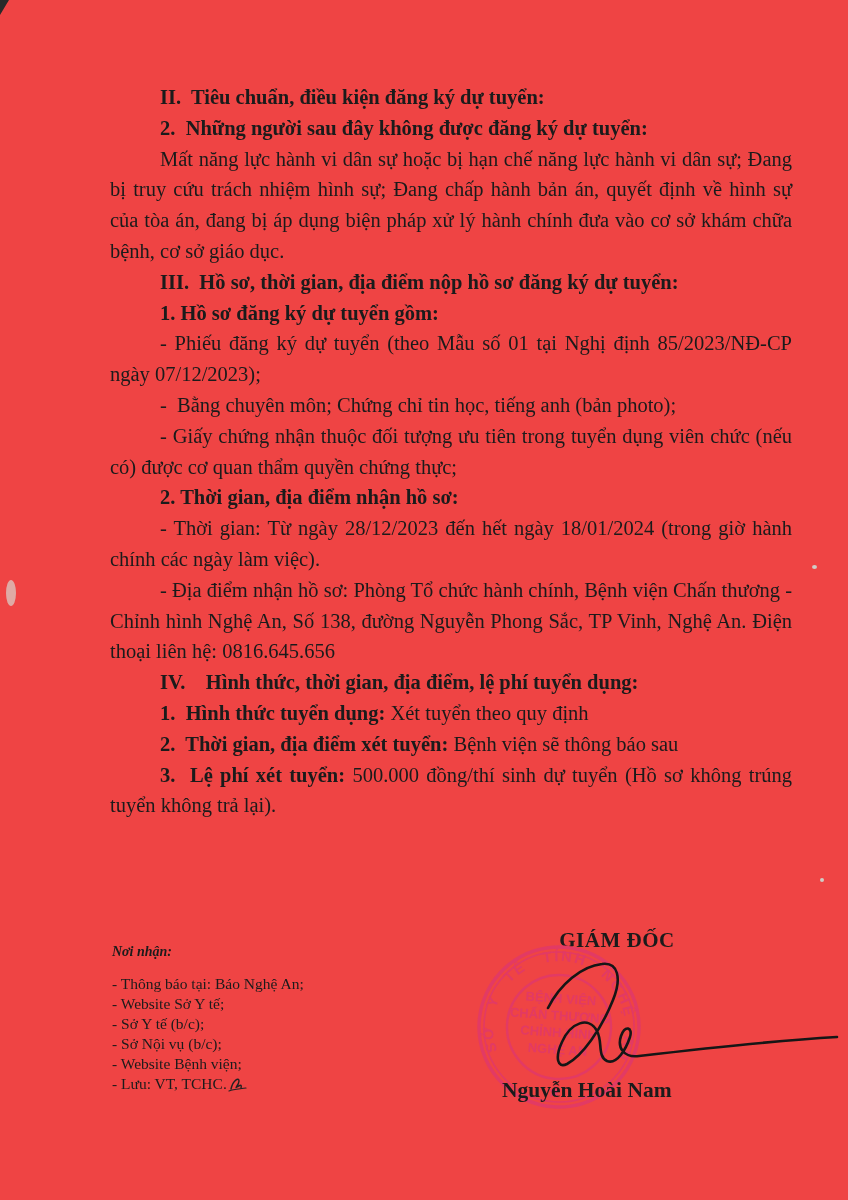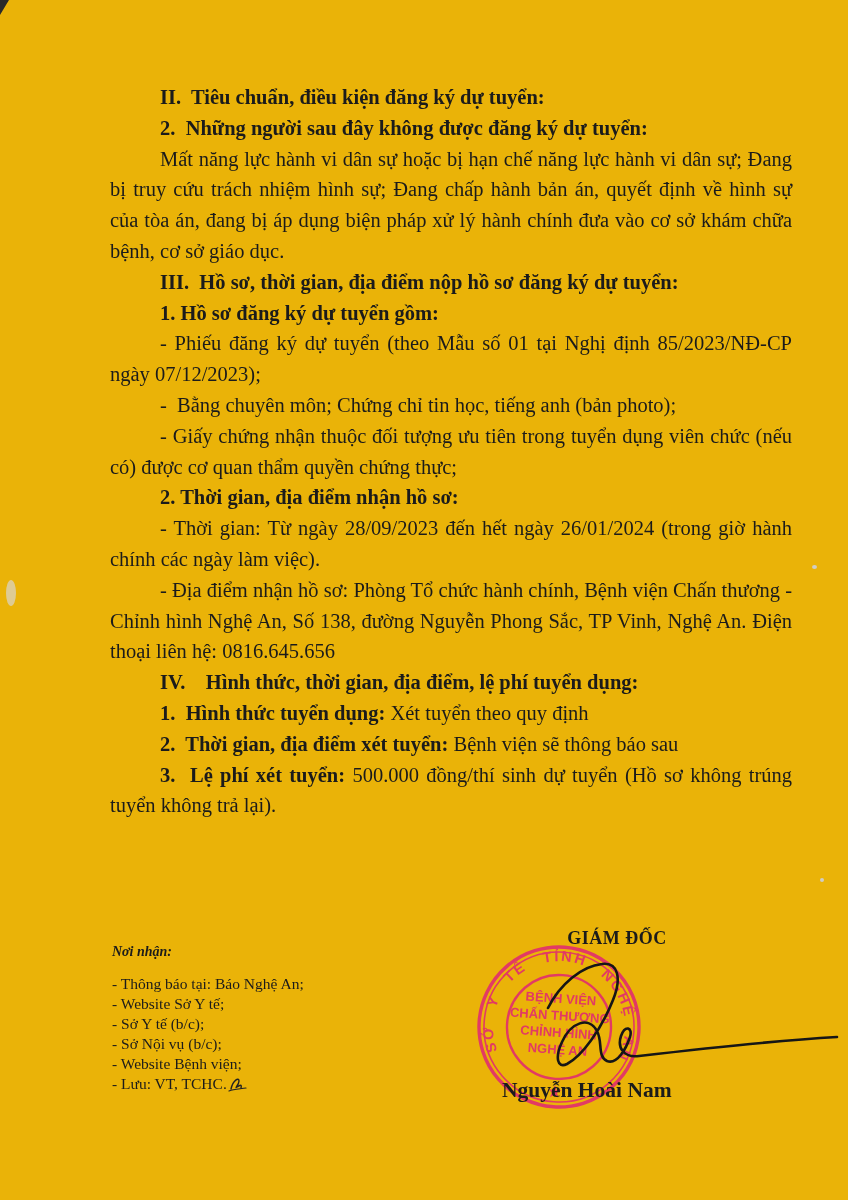--- a/index.html
+++ b/index.html
@@ -1,18 +1,18 @@
 <!DOCTYPE html>
 <html><head>
 <meta charset="utf-8">
 <style>
   html,body { margin:0; padding:0; background:#e9e9e9; }
   .page {
     position:relative; width:848px; height:1200px;
-    background:#eab308; overflow:hidden;
+    background:#ef4444; overflow:hidden;
     font-family:"Liberation Serif", serif; color:#1b1b1b;
   }
   .corner-mark {
     position:absolute; left:0; top:0; width:9px; height:15px;
     background:#2a2a2a;
     clip-path:polygon(0 0, 100% 0, 55% 45%, 0 100%);
   }
   .edge-smudge {
     position:absolute; left:6px; top:580px; width:10px; height:26px;
     background:#d8d5cf; border-radius:50%; opacity:.7;
@@ -26,21 +26,21 @@
   .h { font-weight:bold; }
   .lead-bold { font-weight:bold; }
   .recipients {
     position:absolute; left:112px; top:942px;
     font-size:15.5px; line-height:20px; text-align:left;
   }
   .recipients-title { font-weight:bold; font-style:italic; font-size:14px; margin-bottom:12px; }
   .initial-mark { display:inline-block; vertical-align:-3px; margin-left:1px; }
   .director-title {
     position:absolute; left:512px; top:928px; width:210px;
-    text-align:center; font-weight:bold; font-size:18px; letter-spacing:.5px;
+    text-align:center; font-weight:bold; font-size:21px; letter-spacing:.5px;
   }
   .signer-name {
     position:absolute; left:502px; top:1078px; width:230px;
     text-align:left; font-weight:bold; font-size:21.5px;
   }
   .stamp-svg { position:absolute; left:468px; top:936px; transform:rotate(4deg); }
   .stamp-svg text, .stamp-svg textPath {
     font-family:"Liberation Sans", sans-serif; font-weight:bold;
   }
   .signature-svg { position:absolute; left:500px; top:950px; }
@@ -57,21 +57,21 @@
   <main class="doc">
     <p class="h">II.&nbsp; Tiêu chuẩn, điều kiện đăng ký dự tuyển:</p>
     <p class="h">2.&nbsp; Những người sau đây không được đăng ký dự tuyển:</p>
     <p>Mất năng lực hành vi dân sự hoặc bị hạn chế năng lực hành vi dân sự; Đang bị truy cứu trách nhiệm hình sự; Đang chấp hành bản án, quyết định về hình sự của tòa án, đang bị áp dụng biện pháp xử lý hành chính đưa vào cơ sở khám chữa bệnh, cơ sở giáo dục.</p>
     <p class="h">III.&nbsp; Hồ sơ, thời gian, địa điểm nộp hồ sơ đăng ký dự tuyển:</p>
     <p class="h">1. Hồ sơ đăng ký dự tuyển gồm:</p>
     <p>- Phiếu đăng ký dự tuyển (theo Mẫu số 01 tại Nghị định 85/2023/NĐ-CP ngày 07/12/2023);</p>
     <p>-&nbsp; Bằng chuyên môn; Chứng chỉ tin học, tiếng anh (bản photo);</p>
     <p>- Giấy chứng nhận thuộc đối tượng ưu tiên trong tuyển dụng viên chức (nếu có) được cơ quan thẩm quyền chứng thực;</p>
     <p class="h">2. Thời gian, địa điểm nhận hồ sơ:</p>
-    <p>- Thời gian: Từ ngày 28/09/2023 đến hết ngày 26/01/2024 (trong giờ hành chính các ngày làm việc).</p>
+    <p>- Thời gian: Từ ngày 28/12/2023 đến hết ngày 18/01/2024 (trong giờ hành chính các ngày làm việc).</p>
     <p>- Địa điểm nhận hồ sơ: Phòng Tổ chức hành chính, Bệnh viện Chấn thương - Chỉnh hình Nghệ An, Số 138, đường Nguyễn Phong Sắc, TP Vinh, Nghệ An. Điện thoại liên hệ: 0816.645.656</p>
     <p class="h">IV.&nbsp;&nbsp;&nbsp; Hình thức, thời gian, địa điểm, lệ phí tuyển dụng:</p>
     <p><span class="lead-bold">1.&nbsp; Hình thức tuyển dụng:</span><span> Xét tuyển theo quy định</span></p>
     <p><span class="lead-bold">2.&nbsp; Thời gian, địa điểm xét tuyển:</span><span> Bệnh viện sẽ thông báo sau</span></p>
     <p><span class="lead-bold">3.&nbsp; Lệ phí xét tuyển:</span><span> 500.000 đồng/thí sinh dự tuyển (Hồ sơ không trúng tuyển không trả lại).</span></p>
   </main>
 
   <div class="recipients">
     <div class="recipients-title">Nơi nhận:</div>
     <div>- Thông báo tại: Báo Nghệ An;</div>

